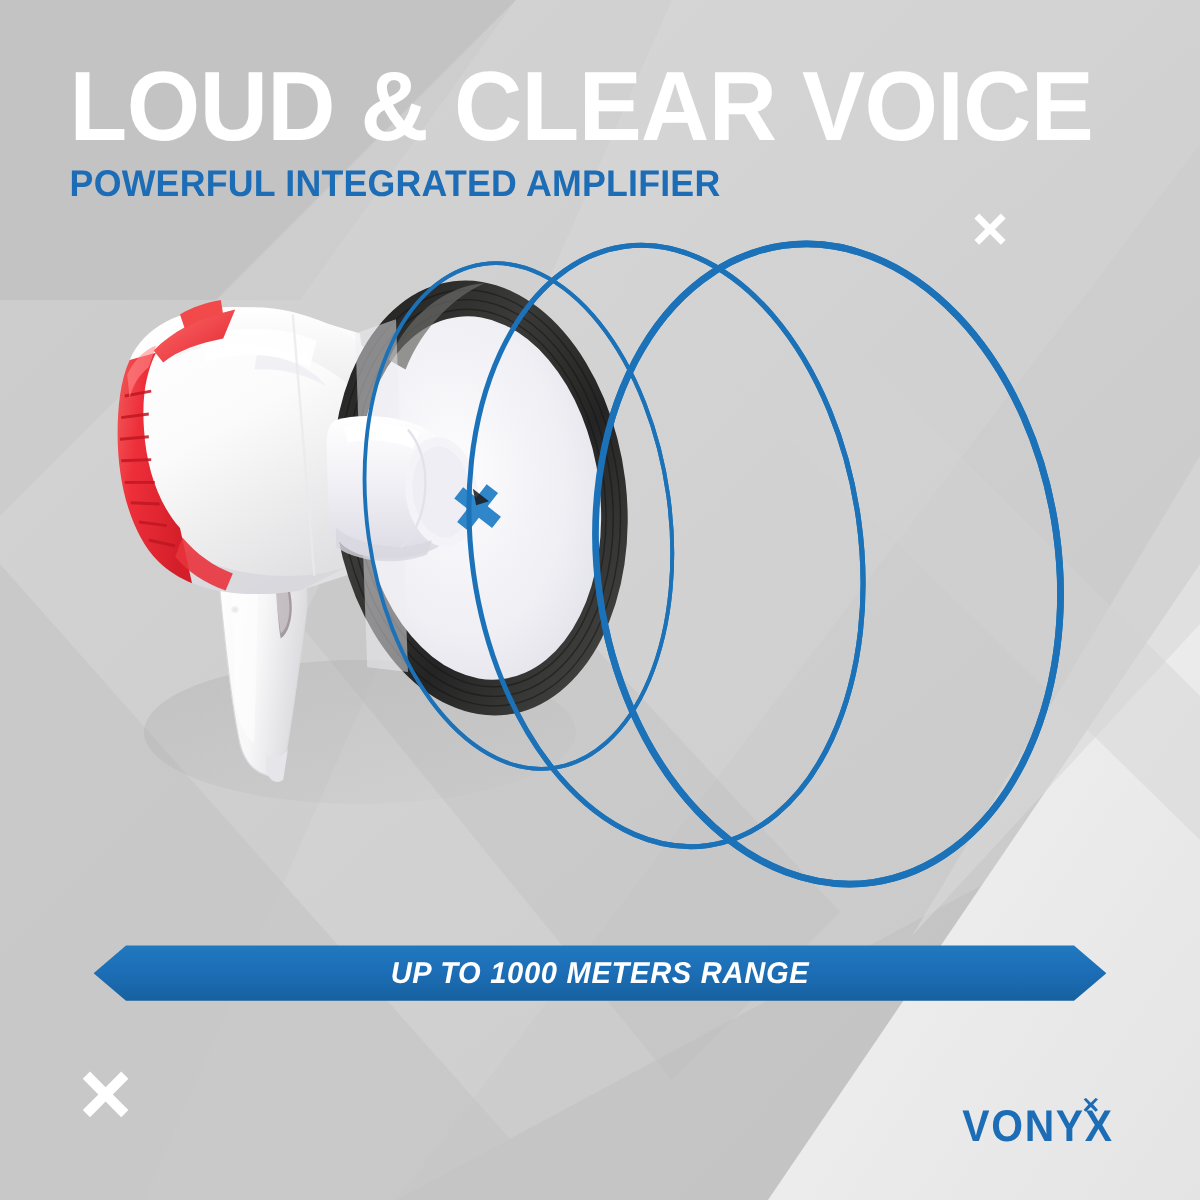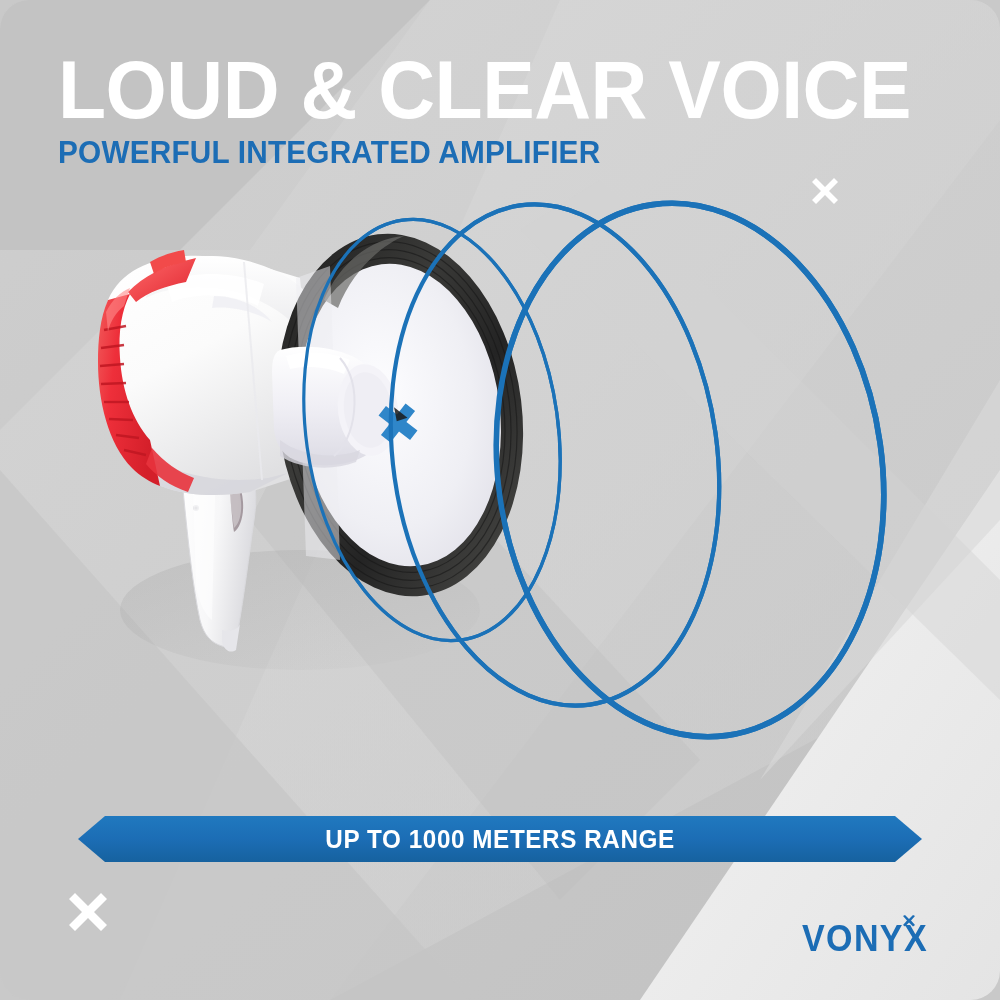--- a/index.html
+++ b/index.html
@@ -1,21 +1,21 @@
 <!DOCTYPE html>
 <html><head>
 <meta charset="utf-8">
 <style>
   html,body{margin:0;padding:0;}
   body{
     width:1000px;height:1000px;overflow:hidden;
     font-family:"Liberation Sans",sans-serif;
     background:#c9c9c9;
   }
-  #stage{position:relative;width:1000px;height:1000px;overflow:hidden;background:#c8c8c8;border-radius:29px;}
+  #stage{position:relative;width:1000px;height:1000px;overflow:hidden;background:#c8c8c8;}
 
   
   .bg-layer{position:absolute;inset:0;}
 
   .headline{
     position:absolute;left:58px;top:48px;
     font-size:82px;line-height:84px;
     font-weight:700;color:#ffffff;
     letter-spacing:-0.5px;
     transform:scaleX(0.96);transform-origin:left top;
@@ -25,21 +25,21 @@
   .subhead{
     position:absolute;left:58px;top:136px;
     font-size:31px;line-height:34px;
     font-weight:700;color:#1c6db5;
     letter-spacing:0.2px;
     transform:scaleX(0.96);transform-origin:left top;
     white-space:nowrap;
   }
 
   
-  .banner-wrap{position:absolute;left:78px;top:814px;width:844px;height:50px;}
+  .banner-wrap{position:absolute;left:78px;top:786px;width:844px;height:50px;font-style:italic;}
   .banner-txt{
     position:absolute;inset:0;display:flex;align-items:center;justify-content:center;
     color:#ffffff;font-size:25px;font-weight:700;letter-spacing:0.6px;
     transform:scaleX(0.97);
   }
 
   
   .xmark{position:absolute;}
 
   

